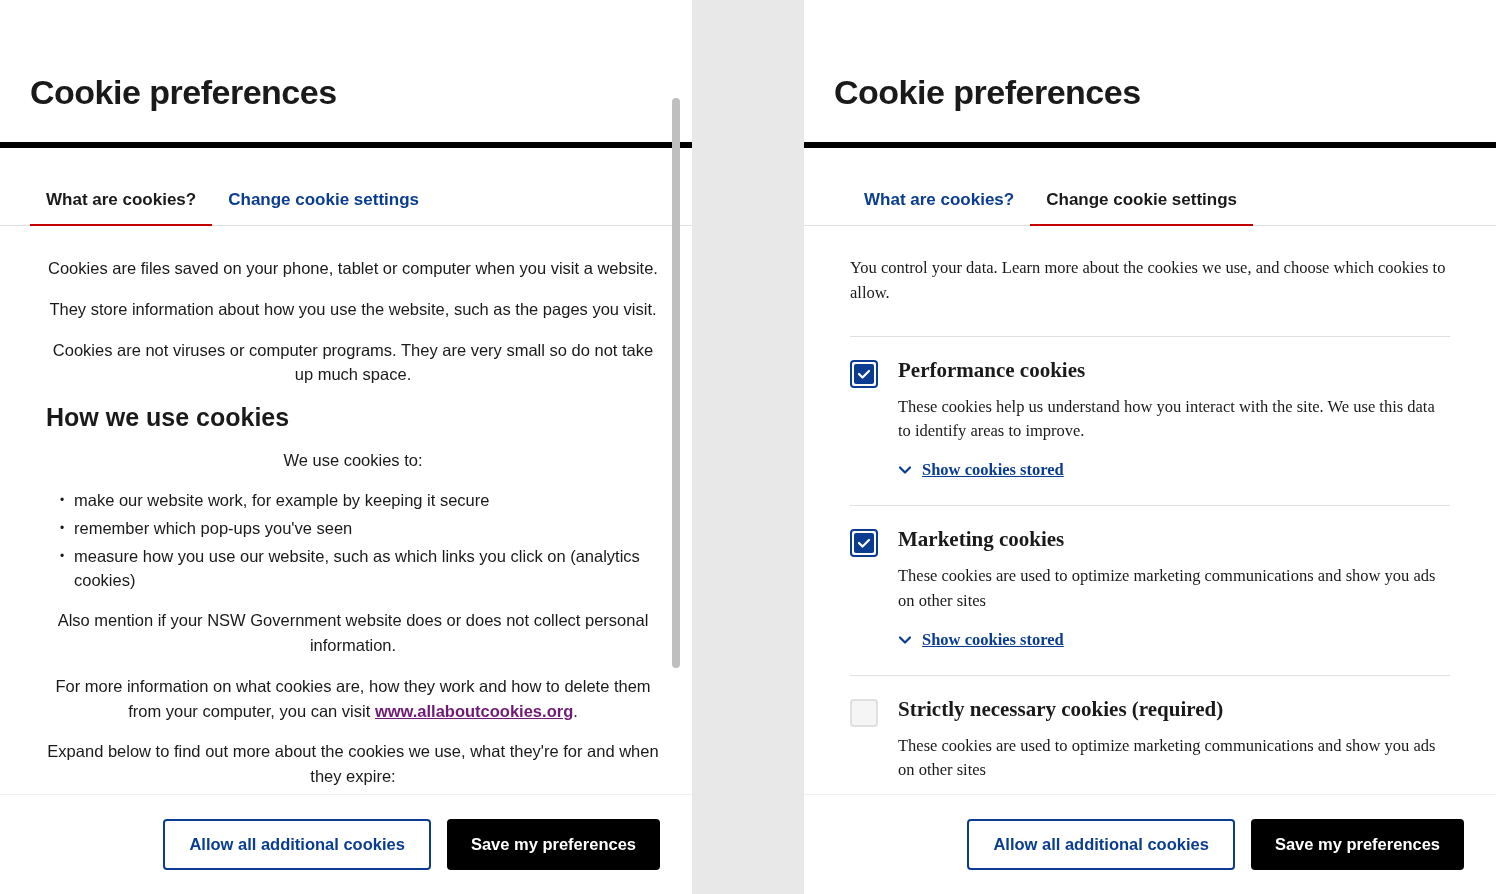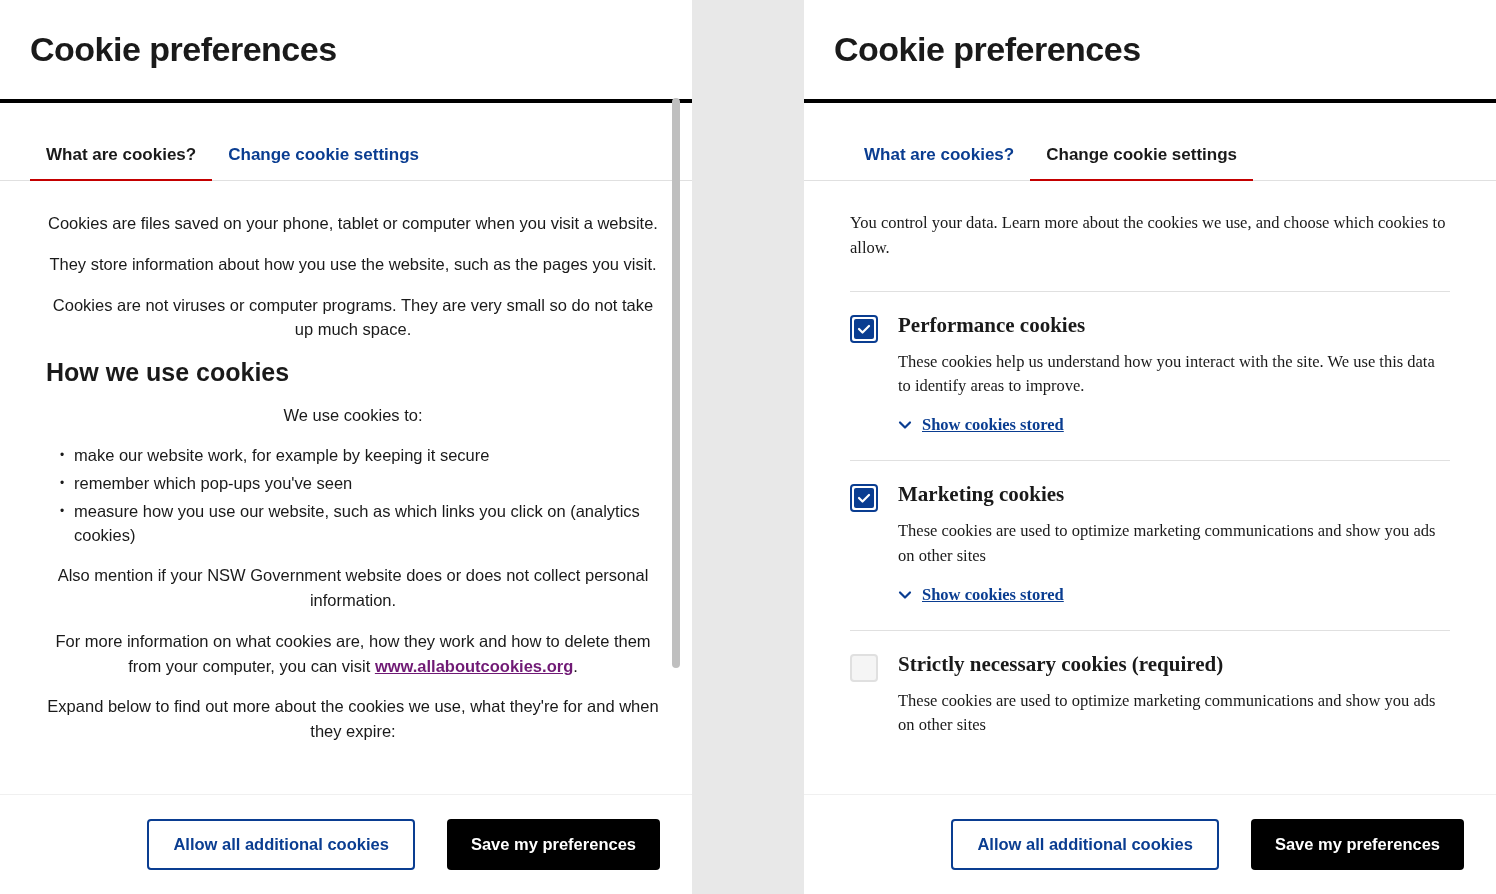--- a/index.html
+++ b/index.html
@@ -28,21 +28,22 @@
     .panel-right {
       width: 692px;
       margin-left: auto;
     }
     .gap {
       width: 22px;
       background: #e8e8e8;
     }
     .panel-header {
       padding: 30px 30px 30px 30px;
-      border-bottom: 4px solid #000000;
+      border-bottom: 6px solid #000000;
+      margin-top: 43px;
     }
     .panel-title {
       font-size: 34px;
       font-weight: 700;
       color: #1a1a1a;
       letter-spacing: -0.5px;
     }
     .tabs {
       display: flex;
       padding: 0 16px 0 30px;
@@ -212,21 +213,21 @@
       color: #0a3d91;
       font-weight: 700;
       font-size: 16.5px;
       text-decoration: underline;
     }
     .panel-footer {
       border-top: 1px solid #f0f0f0;
       padding: 24px 32px 24px 30px;
       display: flex;
       justify-content: flex-end;
-      gap: 32px;
+      gap: 16px;
     }
     .btn {
       padding: 14px 24px;
       font-size: 16.5px;
       font-weight: 700;
       border-radius: 4px;
       cursor: pointer;
       border: none;
     }
     .btn-outline {

